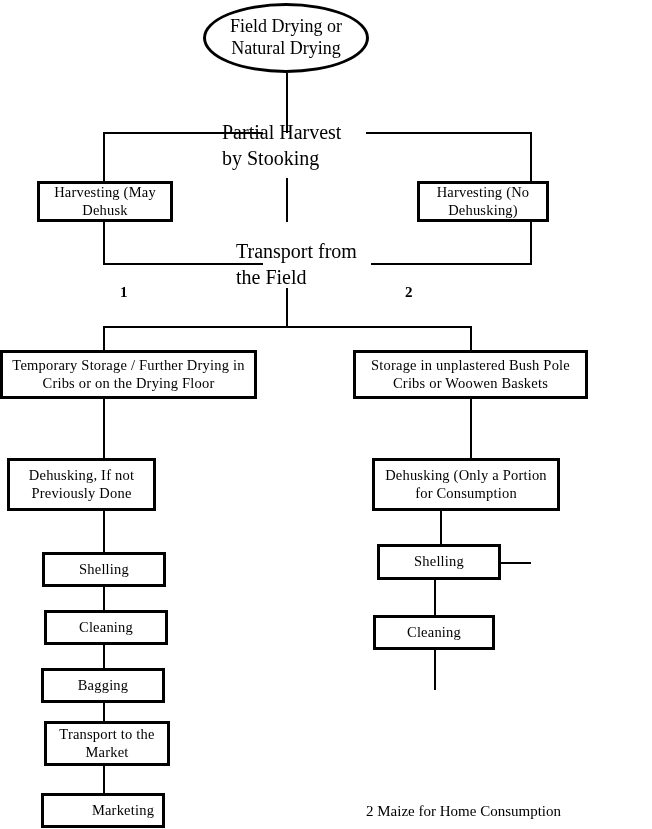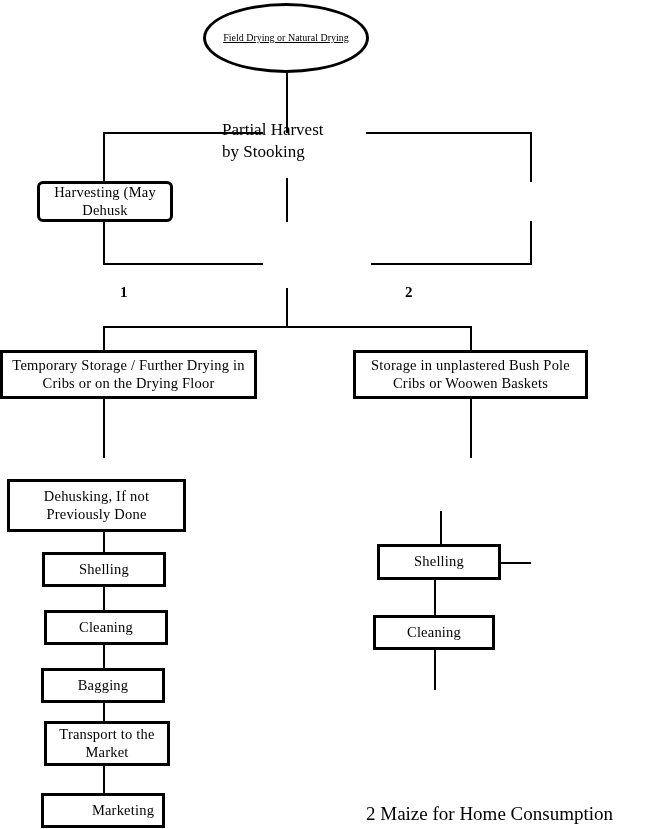--- a/index.html
+++ b/index.html
@@ -35,42 +35,41 @@
     position: absolute;
     box-sizing: border-box;
     border: 3px solid #000000;
     border-radius: 50%;
     background: #ffffff;
     display: flex;
     align-items: center;
     justify-content: center;
     text-align: center;
     line-height: 1.2;
-    font-size: 10px;
+    font-size: 18px;
     z-index: 3;
-    text-decoration: underline;
   }
   .freetext {
     position: absolute;
     text-align: left;
     line-height: 1.3;
-    font-size: 17px;
+    font-size: 20px;
     background: transparent;
     z-index: 3;
     white-space: pre-line;
   }
   .branch-num {
     position: absolute;
     font-weight: bold;
     font-size: 15px;
     z-index: 3;
   }
   .caption {
     position: absolute;
-    font-size: 19px;
+    font-size: 15px;
     z-index: 3;
   }
   
   .ln {
     position: absolute;
     background: #000000;
     z-index: 1;
   }
   .vl { width: 2px; }
   .hl { height: 2px; }
@@ -112,37 +111,43 @@
   <div class="ln hl" style="left:500px; top:562px; width:31px;"></div>
   <div class="ln vl" style="left:434px; top:580px; height:35px;"></div>
   <div class="ln vl" style="left:434px; top:650px; height:40px;"></div>
 
   <div class="ellipse" style="left:203px; top:3px; width:166px; height:70px;">Field Drying or
 Natural Drying</div>
 
   <div class="freetext" style="left:222px; top:119px; width:140px;">Partial Harvest
 by Stooking</div>
 
-  <div class="box" style="left:37px; top:181px; width:136px; height:41px;border-radius:6px;">Harvesting
+  <div class="box" style="left:37px; top:181px; width:136px; height:41px;">Harvesting
 (May Dehusk</div>
 
+  <div class="box" style="left:417px; top:181px; width:132px; height:41px;">Harvesting
+(No Dehusking)</div>
 
+  <div class="freetext" style="left:236px; top:238px; width:150px;">Transport from
+the Field</div>
 
   <div class="branch-num" style="left:120px; top:284px;">1</div>
   <div class="branch-num" style="left:405px; top:284px;">2</div>
 
   <div class="box" style="left:353px; top:350px; width:235px; height:49px;">Storage in unplastered Bush Pole
 Cribs or Woowen Baskets</div>
 
   <div class="box" style="left:0px; top:350px; width:257px; height:49px;">Temporary Storage / Further Drying in
 Cribs or on the Drying Floor</div>
 
-  <div class="box" style="left:7px; top:479px; width:179px; height:53px;">Dehusking, If not Previously
+  <div class="box" style="left:7px; top:458px; width:149px; height:53px;">Dehusking, If not Previously
 Done</div>
 
+  <div class="box" style="left:372px; top:458px; width:188px; height:53px;">Dehusking (Only a Portion
+for Consumption</div>
 
   <div class="box" style="left:42px; top:552px; width:124px; height:35px;">Shelling</div>
 
   <div class="box" style="left:377px; top:544px; width:124px; height:36px;">Shelling</div>
 
 
   <div class="box" style="left:44px; top:610px; width:124px; height:35px;">Cleaning</div>
 
   <div class="box" style="left:373px; top:615px; width:122px; height:35px;">Cleaning</div>
 

